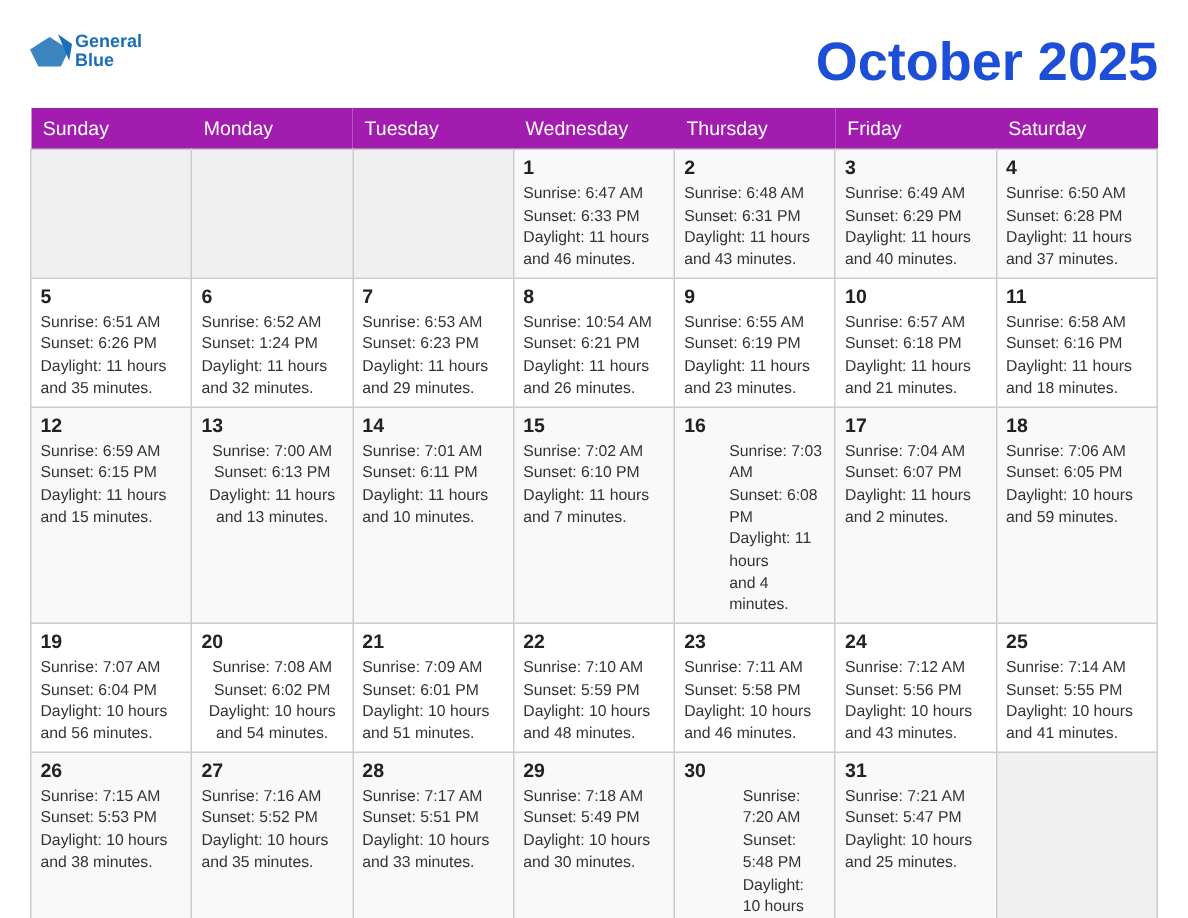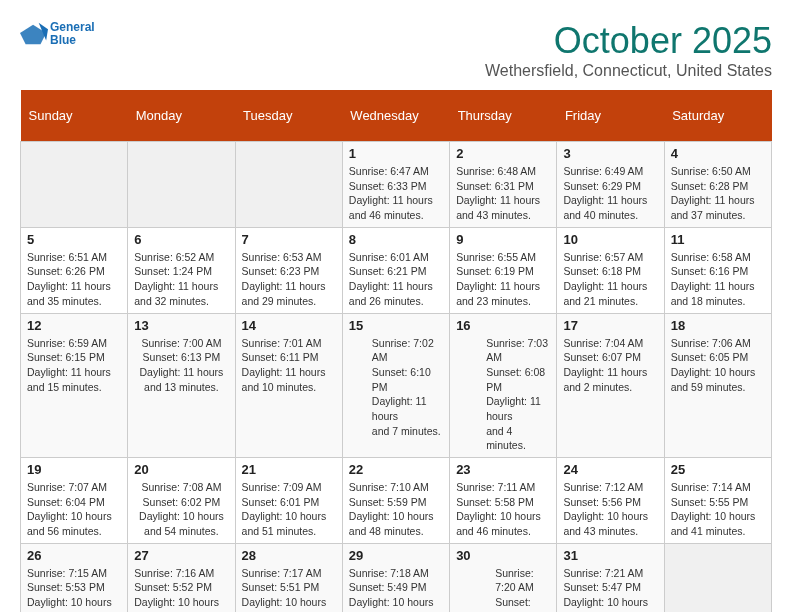--- a/index.html
+++ b/index.html
@@ -32,36 +32,36 @@
     .logo-icon {
       width: 28px;
       height: 28px;
       margin-right: 2px;
     }
     .title-block {
       text-align: right;
     }
     .month-title {
       font-size: 36px;
-      color: #0f766e;
-      font-weight: normal;
+      color: #1d4ed8;
+      font-weight: bold;
     }
     .location-title {
       font-size: 16px;
       color: #555;
     }
     table {
       width: 100%;
       border-collapse: collapse;
       font-size: 11px;
     }
     thead tr th {
-      background-color: #c2410c;
+      background-color: #a21caf;
       color: white;
-      padding: 18px 8px;
+      padding: 6px 8px;
       text-align: left;
       font-size: 13px;
       font-weight: normal;
     }
     tbody tr td {
       border: 1px solid #ccc;
       vertical-align: top;
       padding: 4px 6px;
       height: 80px;
       width: 107px;
@@ -94,21 +94,20 @@
       <polygon points="14,5 28,14 22,26 6,26 0,14" fill="#1a6eb5" opacity="0.85"></polygon>
       <polygon points="20,3 30,10 28,22" fill="#1a6eb5"></polygon>
     </svg>
     <div class="logo-text">
       <div><span>General</span></div>
       <div><span style="color:#1a6eb5;font-weight:bold;">Blue</span></div>
     </div>
   </div>
   <div class="title-block">
     <div class="month-title">October 2025</div>
-    <div class="location-title">Wethersfield, Connecticut, United States</div>
   </div>
 </div>
 
 <table>
   <thead>
     <tr>
     <th>Sunday</th>
         <th>Monday</th>
         <th>Tuesday</th>
         <th>Wednesday</th>
@@ -168,21 +167,21 @@
         </td>
         <td>
           <div class="day-number">7</div>
           <div class="day-info" style="white-space: pre-line;">Sunrise: 6:53 AM
 Sunset: 6:23 PM
 Daylight: 11 hours
 and 29 minutes.</div>
         </td>
         <td>
           <div class="day-number">8</div>
-          <div class="day-info" style="white-space: pre-line;">Sunrise: 6:01 AM
+          <div class="day-info" style="white-space: pre-line;">Sunrise: 10:54 AM
 Sunset: 6:21 PM
 Daylight: 11 hours
 and 26 minutes.</div>
         </td>
         <td>
           <div class="day-number">9</div>
           <div class="day-info" style="white-space: pre-line;">Sunrise: 6:55 AM
 Sunset: 6:19 PM
 Daylight: 11 hours
 and 23 minutes.</div>
@@ -219,21 +218,21 @@
         </td>
         <td>
           <div class="day-number">14</div>
           <div class="day-info" style="white-space: pre-line;">Sunrise: 7:01 AM
 Sunset: 6:11 PM
 Daylight: 11 hours
 and 10 minutes.</div>
         </td>
         <td>
           <div class="day-number">15</div>
-          <div class="day-info" style="white-space: pre-line; margin-left: 23px;">Sunrise: 7:02 AM
+          <div class="day-info" style="white-space: pre-line;">Sunrise: 7:02 AM
 Sunset: 6:10 PM
 Daylight: 11 hours
 and 7 minutes.</div>
         </td>
         <td>
           <div class="day-number">16</div>
           <div class="day-info" style="white-space: pre-line; margin-left: 30px;">Sunrise: 7:03 AM
 Sunset: 6:08 PM
 Daylight: 11 hours
 and 4 minutes.</div>

